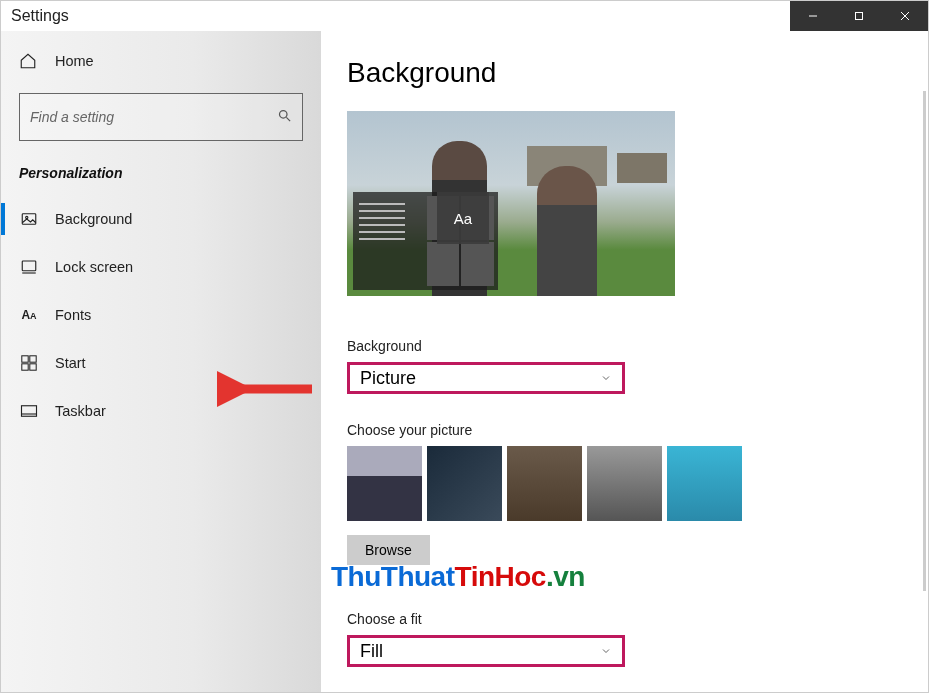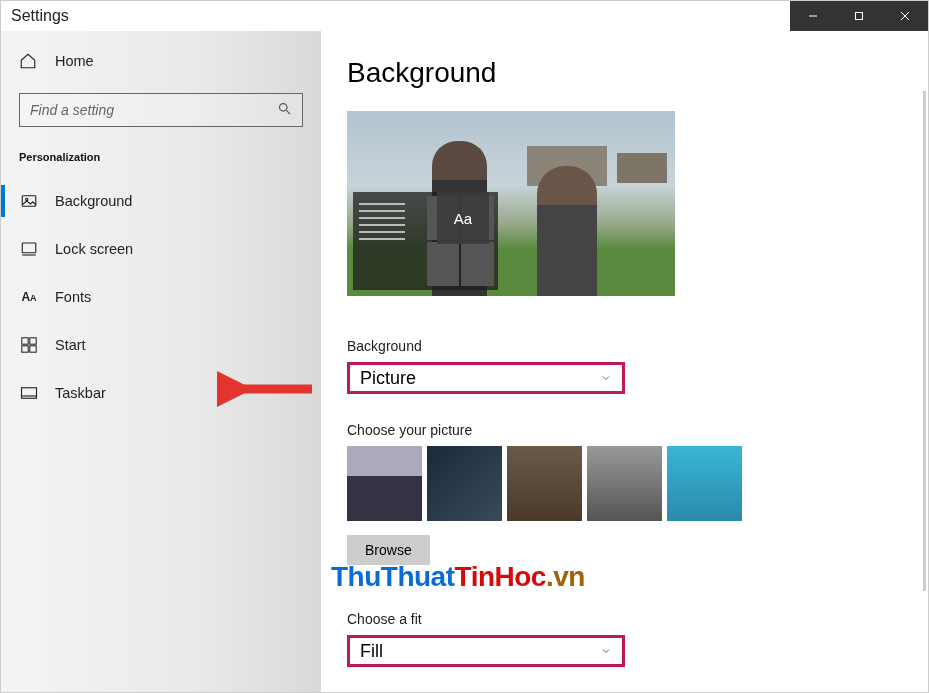--- a/index.html
+++ b/index.html
@@ -8,24 +8,24 @@
   .titlebar { height: 30px; display: flex; align-items: center; justify-content: space-between; }
   .titlebar-left { font-size: 16px; padding-left: 10px; color: #222; }
   .titlebar-right { display: flex; background: #333; }
   .winbtn { width: 46px; height: 30px; display: flex; align-items: center; justify-content: center; color: #fff; font-size: 10px; cursor: default; }
   .winbtn svg { stroke: #fff; }
 
   .content { display: flex; height: calc(100% - 30px); }
   .sidebar { width: 320px; background: linear-gradient(to right, #f4f4f4, #eaeaea 60%, #d9d9d9); padding-top: 10px; position: relative; }
   .home-row { display: flex; align-items: center; padding: 0 18px; height: 40px; font-size: 14.5px; color: #222; cursor: default; }
   .home-row .icon { width: 20px; margin-right: 16px; display:flex; align-items:center; }
-  .search { margin: 12px 18px 18px 18px; height: 34px; border: 1px solid #666; display: flex; align-items:center; justify-content: space-between; padding: 0 10px; background: rgba(255,255,255,0.2); }
+  .search { margin: 12px 18px 18px 18px; height: 48px; border: 1px solid #666; display: flex; align-items:center; justify-content: space-between; padding: 0 10px; background: rgba(255,255,255,0.2); }
   .search input { border: none; background: transparent; outline: none; font-size: 14px; flex: 1; color: #555; font-style: normal; }
   .search input::placeholder { color: #666; font-style: italic; }
-  .section-title { font-size: 11px; font-weight: 600; padding: 6px 18px 14px 18px; color: #111; }
+  .section-title { font-size: 14px; font-weight: 600; padding: 6px 18px 14px 18px; color: #111; font-style: italic; }
 
   .nav-item { display: flex; align-items: center; height: 48px; padding: 0 18px; font-size: 14.5px; color: #222; cursor: default; position: relative; }
   .nav-item .icon { width: 20px; margin-right: 16px; display:flex; align-items:center; justify-content:center; }
   .nav-item.active::before { content:""; position:absolute; left:0; top:8px; bottom:8px; width:4px; background:#0078d7; }
   .nav-item.highlight { background: rgba(0,0,0,0.06); }
 
   .main { flex: 1; padding: 26px 0 0 26px; position: relative; overflow-y: auto; }
   .main h1 { font-size: 28px; font-weight: 400; margin-bottom: 22px; }
 
   .preview { width: 328px; height: 185px; position: relative; overflow:hidden; margin-bottom: 42px; }
@@ -51,21 +51,21 @@
   .t2 { background: linear-gradient(135deg,#1a2a3a,#3a4a5a); }
   .t3 { background: linear-gradient(#6a5a4a,#4a3a2a); }
   .t4 { background: linear-gradient(#999,#555); }
   .t5 { background: linear-gradient(#3ab5d5,#2a8aaa); }
 
   .browse { background:#ccc; border:none; padding:7px 18px; font-size:14px; margin-bottom: 20px; cursor:default; }
 
   .watermark { position:absolute; left:330px; top:560px; font-size:28px; font-weight:800; letter-spacing:-0.5px; pointer-events:none; }
   .wm1 { color:#0a6ad6;margin-top:40px; }
   .wm2 { color:#d60a0a;text-align:right; }
-  .wm3 { color:#a16207; }
+  .wm3 { color:#15803d; }
 
   .arrow-svg { position:absolute; left:216px; top:338px; pointer-events:none; }
 
   .scrollbar { position:absolute; right:2px; top:60px; width:3px; height:500px; background:#ccc; }
 </style>
 </head>
 <body>
 
 <div class="titlebar">
   <div class="titlebar-left">Settings</div>

